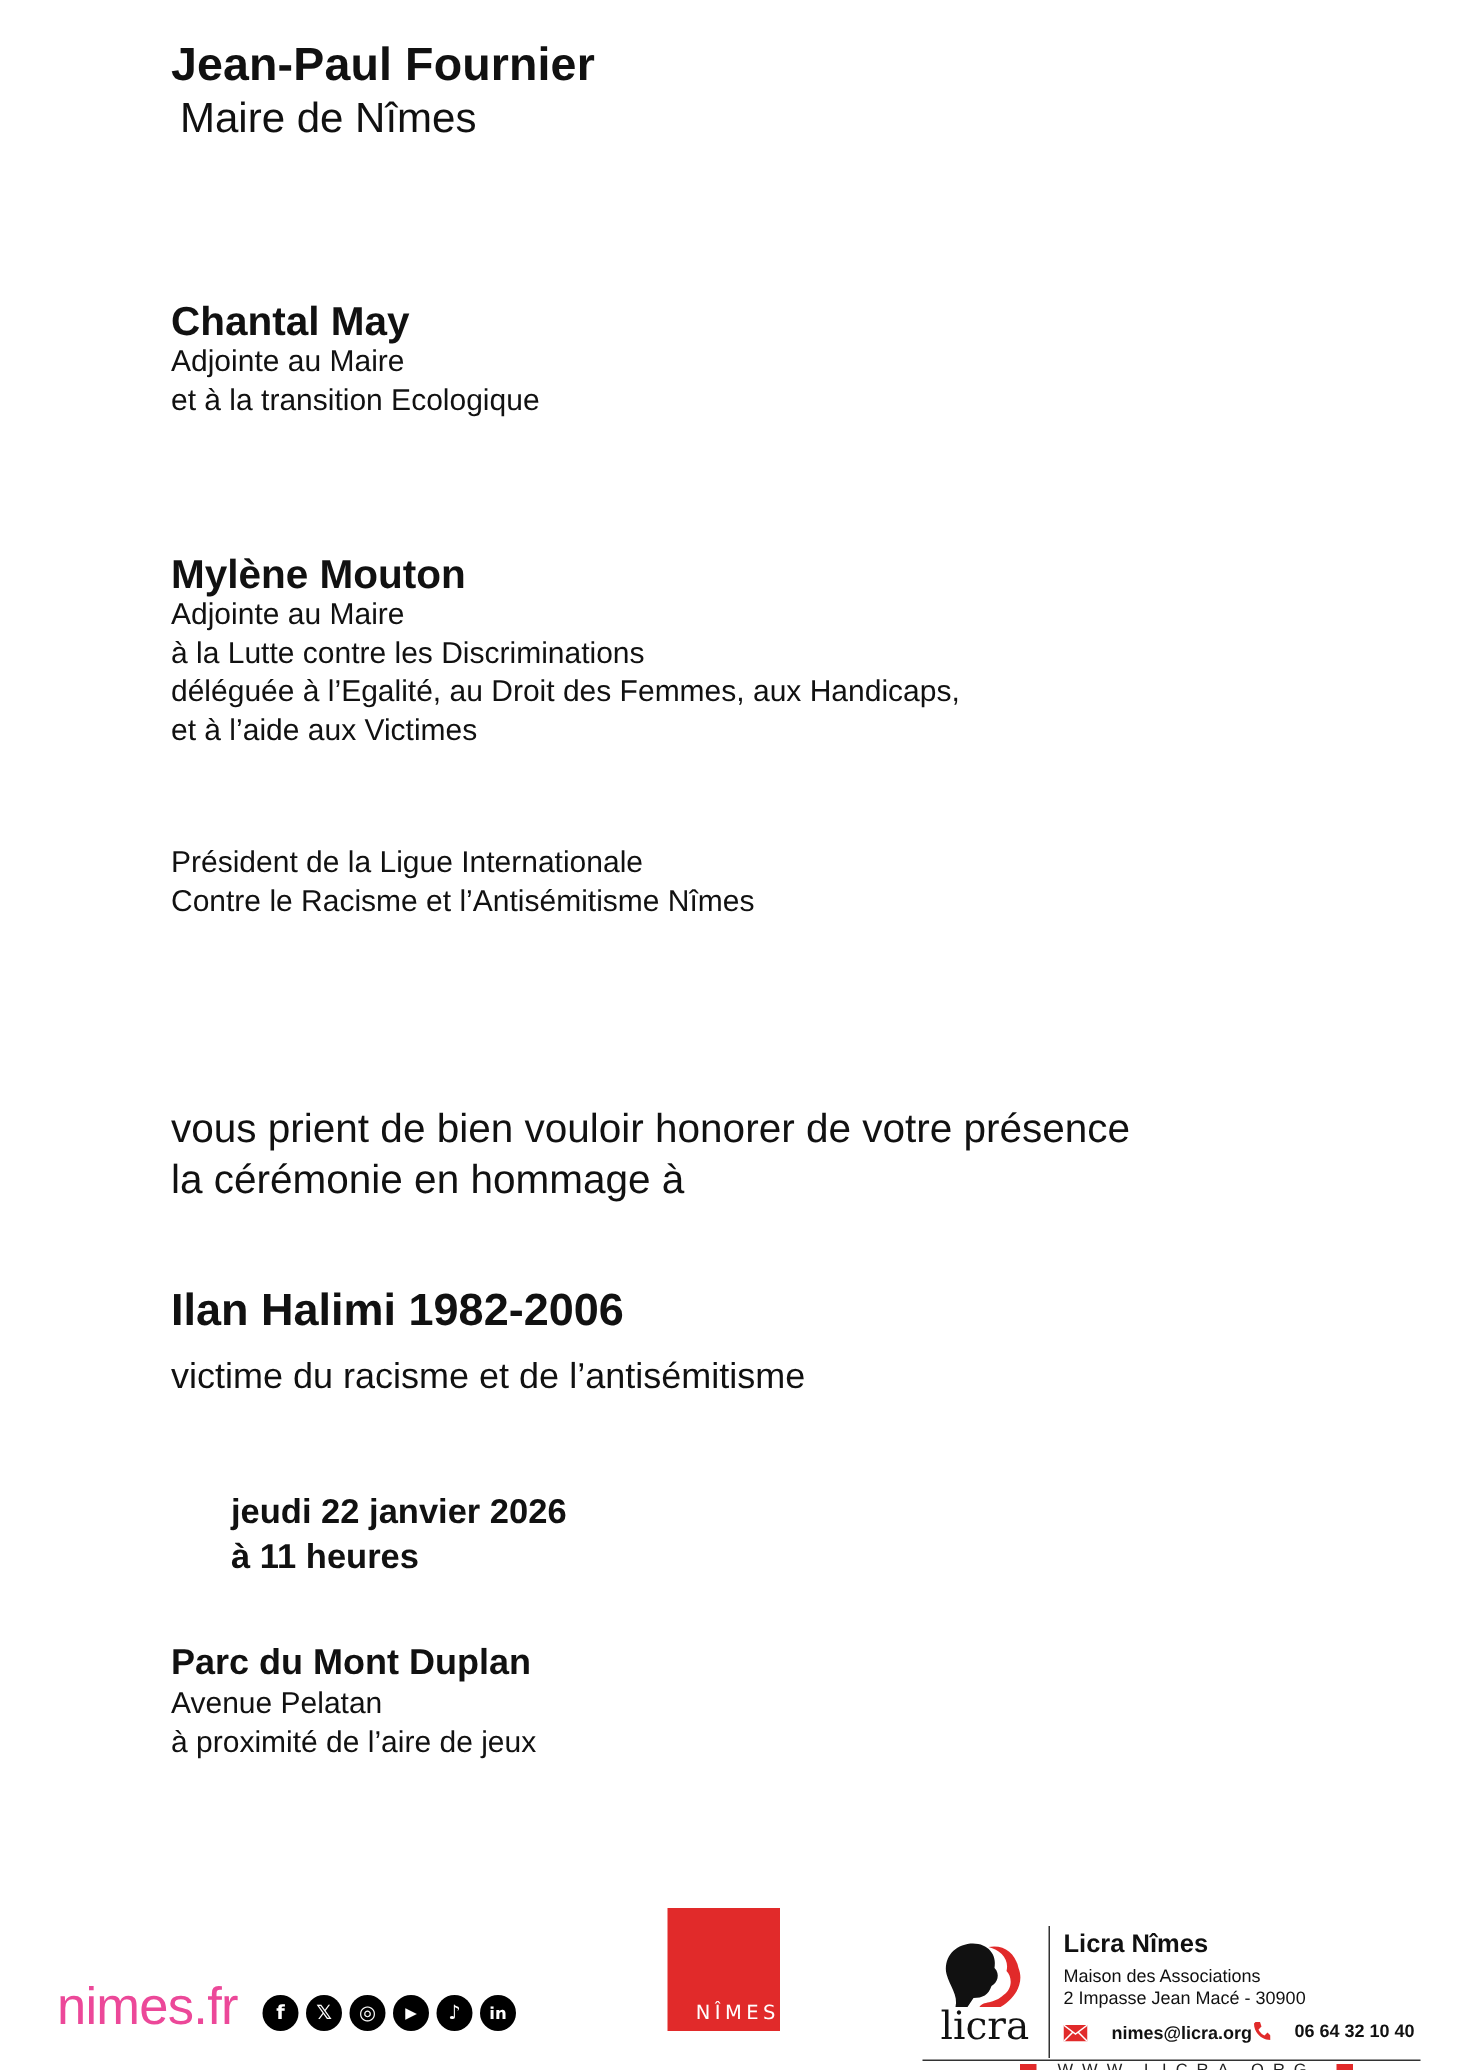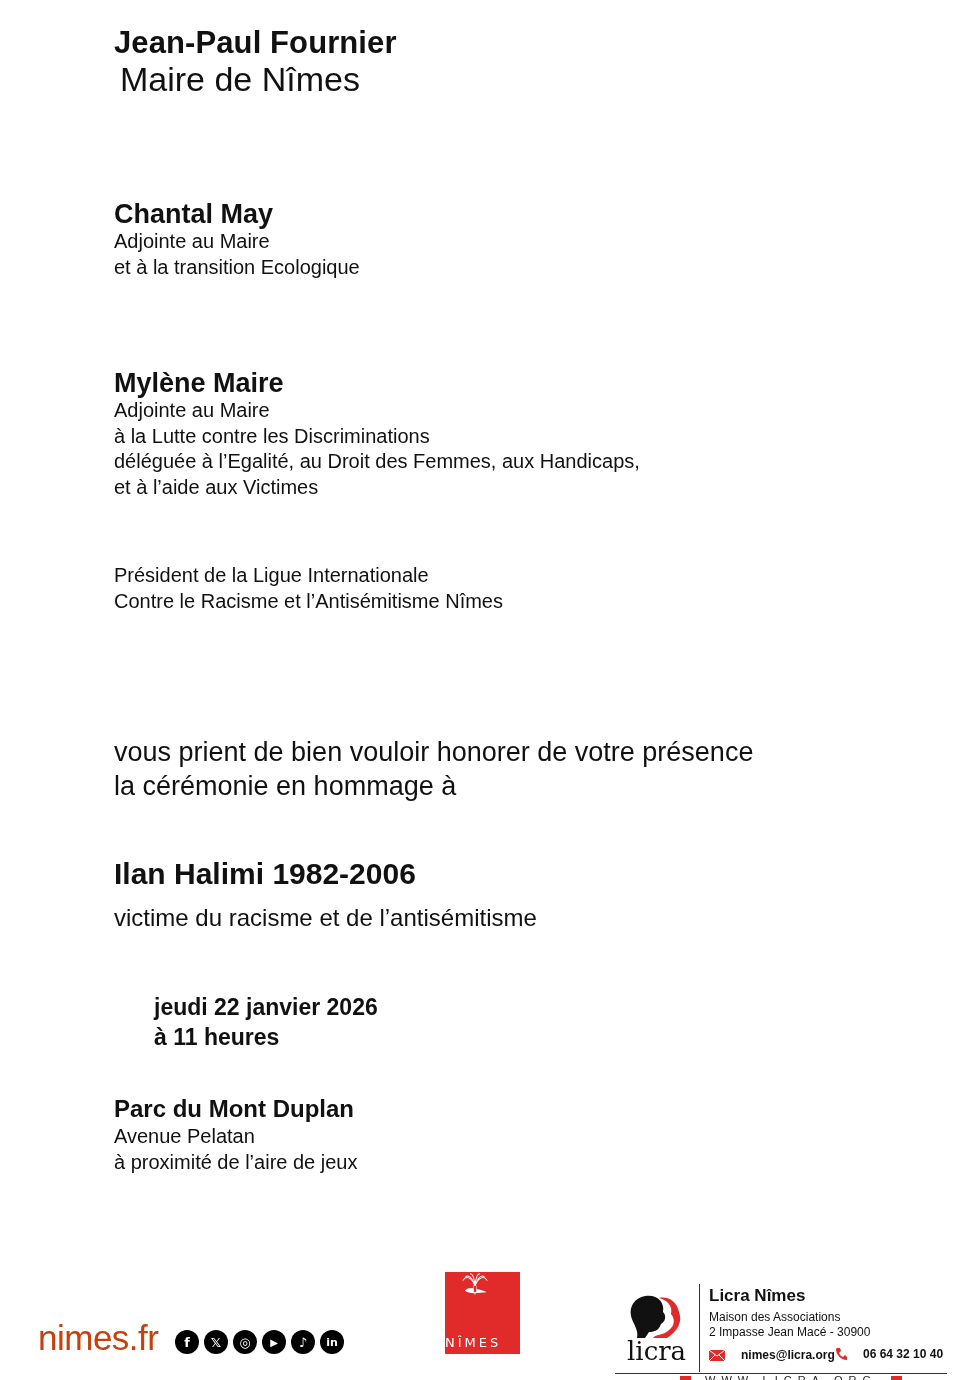--- a/index.html
+++ b/index.html
@@ -16,21 +16,21 @@
       color: #111111;
     }
     .abs { position: absolute; }
     .name-xl {
       font-weight: bold;
       font-size: 31px;
       line-height: 34px;
       letter-spacing: 0.1px;
     }
     .sub-xl {
-      font-size: 34px;
+      font-size: 28px;
       line-height: 30px;
     }
     .name-l {
       font-weight: bold;
       font-size: 27px;
       line-height: 30px;
     }
     .line-m {
       font-size: 20px;
       line-height: 25.5px;
@@ -57,21 +57,21 @@
     .line-s {
       font-size: 20px;
       line-height: 26px;
     }
 
     
     .nimes-url {
       font-size: 35px;
       font-weight: normal;
       letter-spacing: -0.5px;
-      color: #c2410c;
+      color: #ec4899;
     }
     .social-row {
       display: flex;
       gap: 5px;
     }
     .social {
       width: 24px;
       height: 24px;
       border-radius: 50%;
       background: #000;
@@ -81,22 +81,22 @@
       justify-content: center;
       font-weight: bold;
       font-size: 13px;
       font-family: "DejaVu Sans", sans-serif;
     }
     .nimes-logo {
       background: #e12a2a;
       width: 75px;
       height: 82px;
       display: flex;
-      flex-direction: column;
-      align-items: flex-start;
+      flex-direction: row;
+      align-items: flex-end;
       justify-content: flex-end;
       gap: 40px;
     }
     .nimes-logo-text {
       color: #fff;
       font-size: 13px;
       letter-spacing: 3px;
       margin-bottom: 4px;
       font-family: "DejaVu Sans", sans-serif;
     }
@@ -154,21 +154,21 @@
 <div class="abs name-xl" style="left:114px; top:26px;">Jean-Paul Fournier</div>
 <div class="abs sub-xl" style="left:120px; top:64px;">Maire de Nîmes</div>
 
 <div class="abs" style="left:114px; top:199px;">
   <div class="name-l">Chantal May</div>
   <div class="line-m">Adjointe au Maire</div>
   <div class="line-m">et à la transition Ecologique</div>
 </div>
 
 <div class="abs" style="left:114px; top:368px;">
-  <div class="name-l">Mylène Maire</div>
+  <div class="name-l">Mylène Mouton</div>
   <div class="line-m">Adjointe au Maire</div>
   <div class="line-m">à la Lutte contre les Discriminations</div>
   <div class="line-m">déléguée à l’Egalité, au Droit des Femmes, aux Handicaps,</div>
   <div class="line-m">et à l’aide aux Victimes</div>
 </div>
 
 <div class="abs" style="left:114px; top:563px;">
   <div class="line-m">Président de la Ligue Internationale</div>
   <div class="line-m">Contre le Racisme et l’Antisémitisme Nîmes</div>
 </div>

